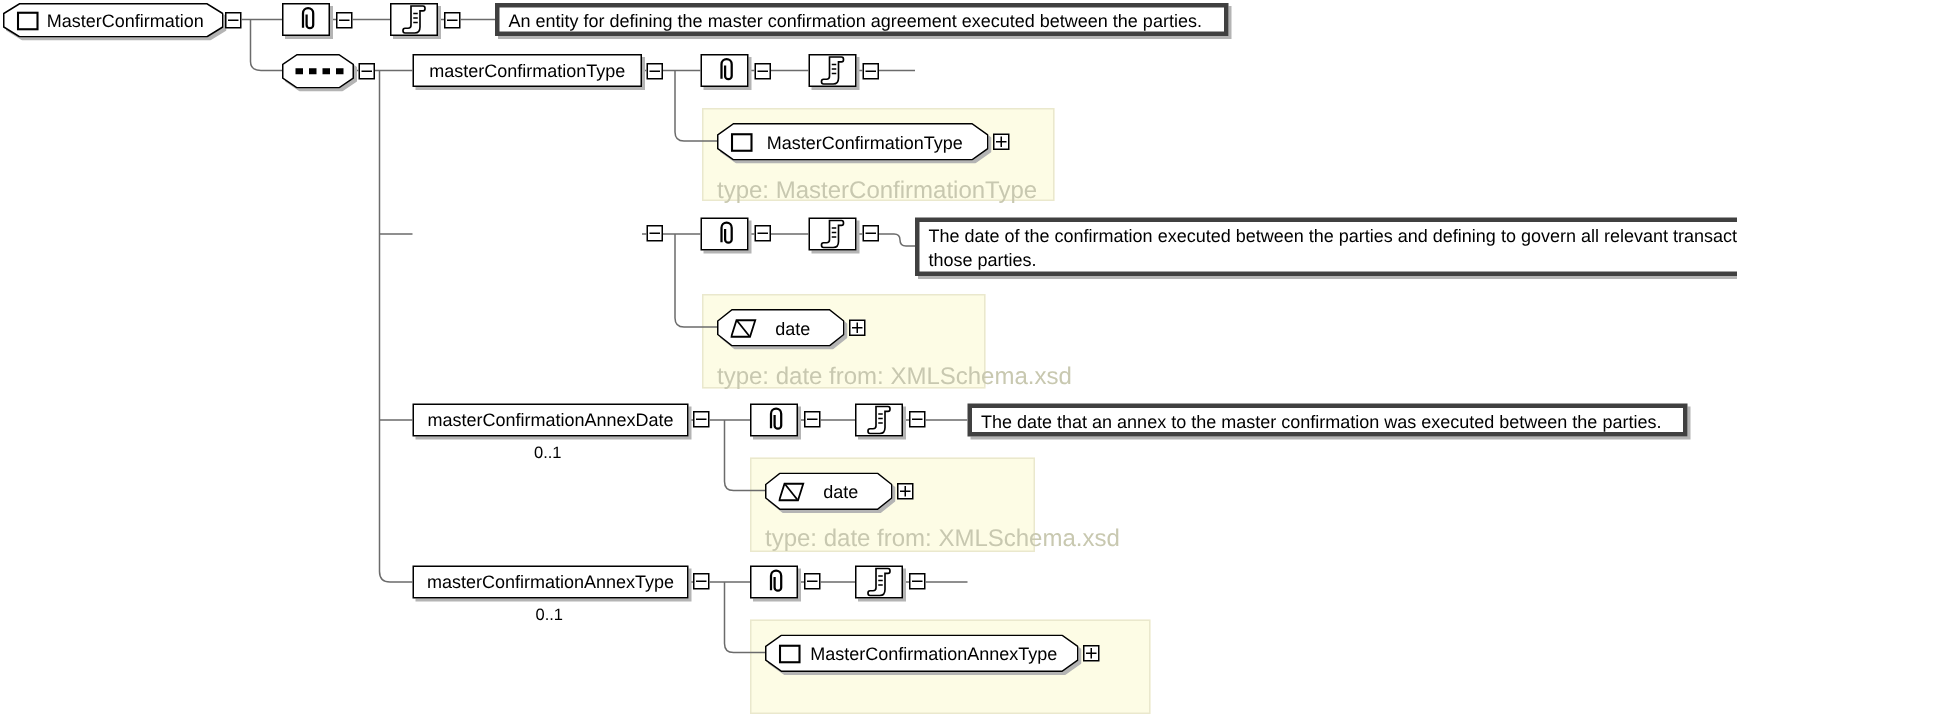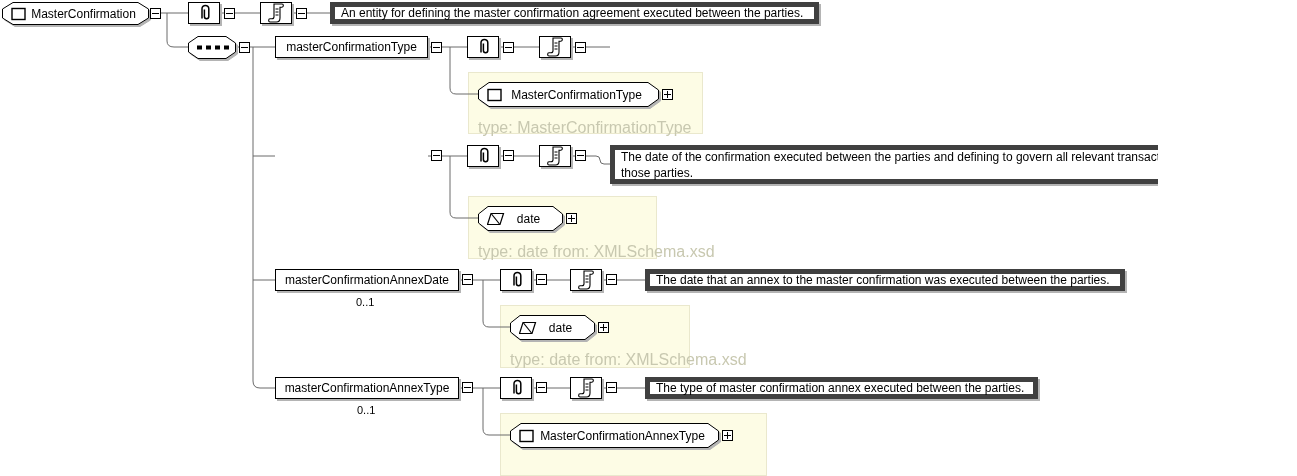--- a/index.html
+++ b/index.html
@@ -3,22 +3,22 @@
 <meta charset="utf-8">
 <style>
   html,body{margin:0;padding:0;background:#fff;}
   .stage{position:relative;width:1158px;height:476px;background:#fff;overflow:hidden;
          font-family:"Liberation Sans",sans-serif;color:#000;}
   svg.wires{position:absolute;left:0;top:0;z-index:1;}
   .yellow{position:absolute;background:#fdfce5;border:1px solid #eae8cd;box-sizing:border-box;z-index:0;}
   .ebox{position:absolute;height:22px;background:#fff;border:1px solid #000;box-sizing:border-box;
         box-shadow:2px 2px 0 #b4b4b4;display:flex;align-items:center;justify-content:center;
         font-size:12px;white-space:nowrap;z-index:2;}
-  .dbox{position:absolute;background:#fff;border:5px solid #404040;box-sizing:border-box;
-        box-shadow:2px 2px 0 #b4b4b4;font-size:12px;padding:1px 6px;display:flex;align-items:center;
+  .dbox{position:absolute;background:#fff;border:3px solid #404040;box-sizing:border-box;
+        box-shadow:2px 2px 0 #b4b4b4;font-size:12px;padding:1px 6px;display:flex;
         line-height:16px;z-index:2;}
   .ibox{position:absolute;width:32px;height:22px;background:#fff;border:1px solid #000;box-sizing:border-box;
         box-shadow:2px 2px 0 #b4b4b4;display:flex;align-items:center;justify-content:center;z-index:2;}
   .obox{position:absolute;z-index:2;}
   .obox svg.shape{position:absolute;left:0;top:0;filter:drop-shadow(2px 2px 0 #b4b4b4);}
   .obox .olbl{position:absolute;left:28px;right:12px;top:0;bottom:0;display:flex;align-items:center;
         justify-content:center;font-size:12px;white-space:nowrap;}
   .obox svg.mini{position:absolute;left:9px;top:50%;margin-top:-7px;}
   .btn{position:absolute;width:11px;height:11px;background:#fff;border:1px solid #000;box-sizing:border-box;z-index:3;}
   .btn::before{content:"";position:absolute;left:1px;right:1px;top:4px;height:1px;background:#000;}
@@ -205,23 +205,20 @@
       </svg>
   </div>
   <div class="btn" style="left:536px;top:382px"></div>
   <div class="ibox" style="left:570px;top:377px">
     <svg width="32" height="22">
       <path d="M13 2 H21 C22.8 2 22.8 5.2 21 5.2 H19 V16 C19 18.5 17.8 20 15.5 20 H9 C7.2 20 7.2 16.8 9 16.8 H11 C12.2 16.8 13 16 13 14.8 Z" fill="#fff" stroke="#000" stroke-width="1.1"></path>
       <path d="M14.5 7 H17.5 M14.5 10 H17.5 M14.5 13 H17.5" stroke="#000" stroke-width="1"></path>
     </svg>
   </div>
   <div class="btn" style="left:606px;top:382px"></div>
-  <div class="dbox" style="left:645px;top:377px;width:393px;height:22px">
-    <span>The type of master confirmation annex executed between the parties.</span>
-  </div>
   <div class="obox" style="left:510px;top:423px;width:209px;height:25px">
     <svg class="shape" width="209" height="25">
         <polygon points="11,0.5 198,0.5 208.5,8 208.5,17 198,24.5 11,24.5 0.5,17 0.5,8" fill="#fff" stroke="#000"></polygon>
       </svg>
     <svg class="mini" width="16" height="14">
         <rect x="1" y="1.5" width="13" height="11" fill="#fff" stroke="#000" stroke-width="1.4"></rect>
       </svg>
     <span class="olbl">MasterConfirmationAnnexType</span>
   </div>
   <div class="btn plus" style="left:722px;top:430px"></div>

